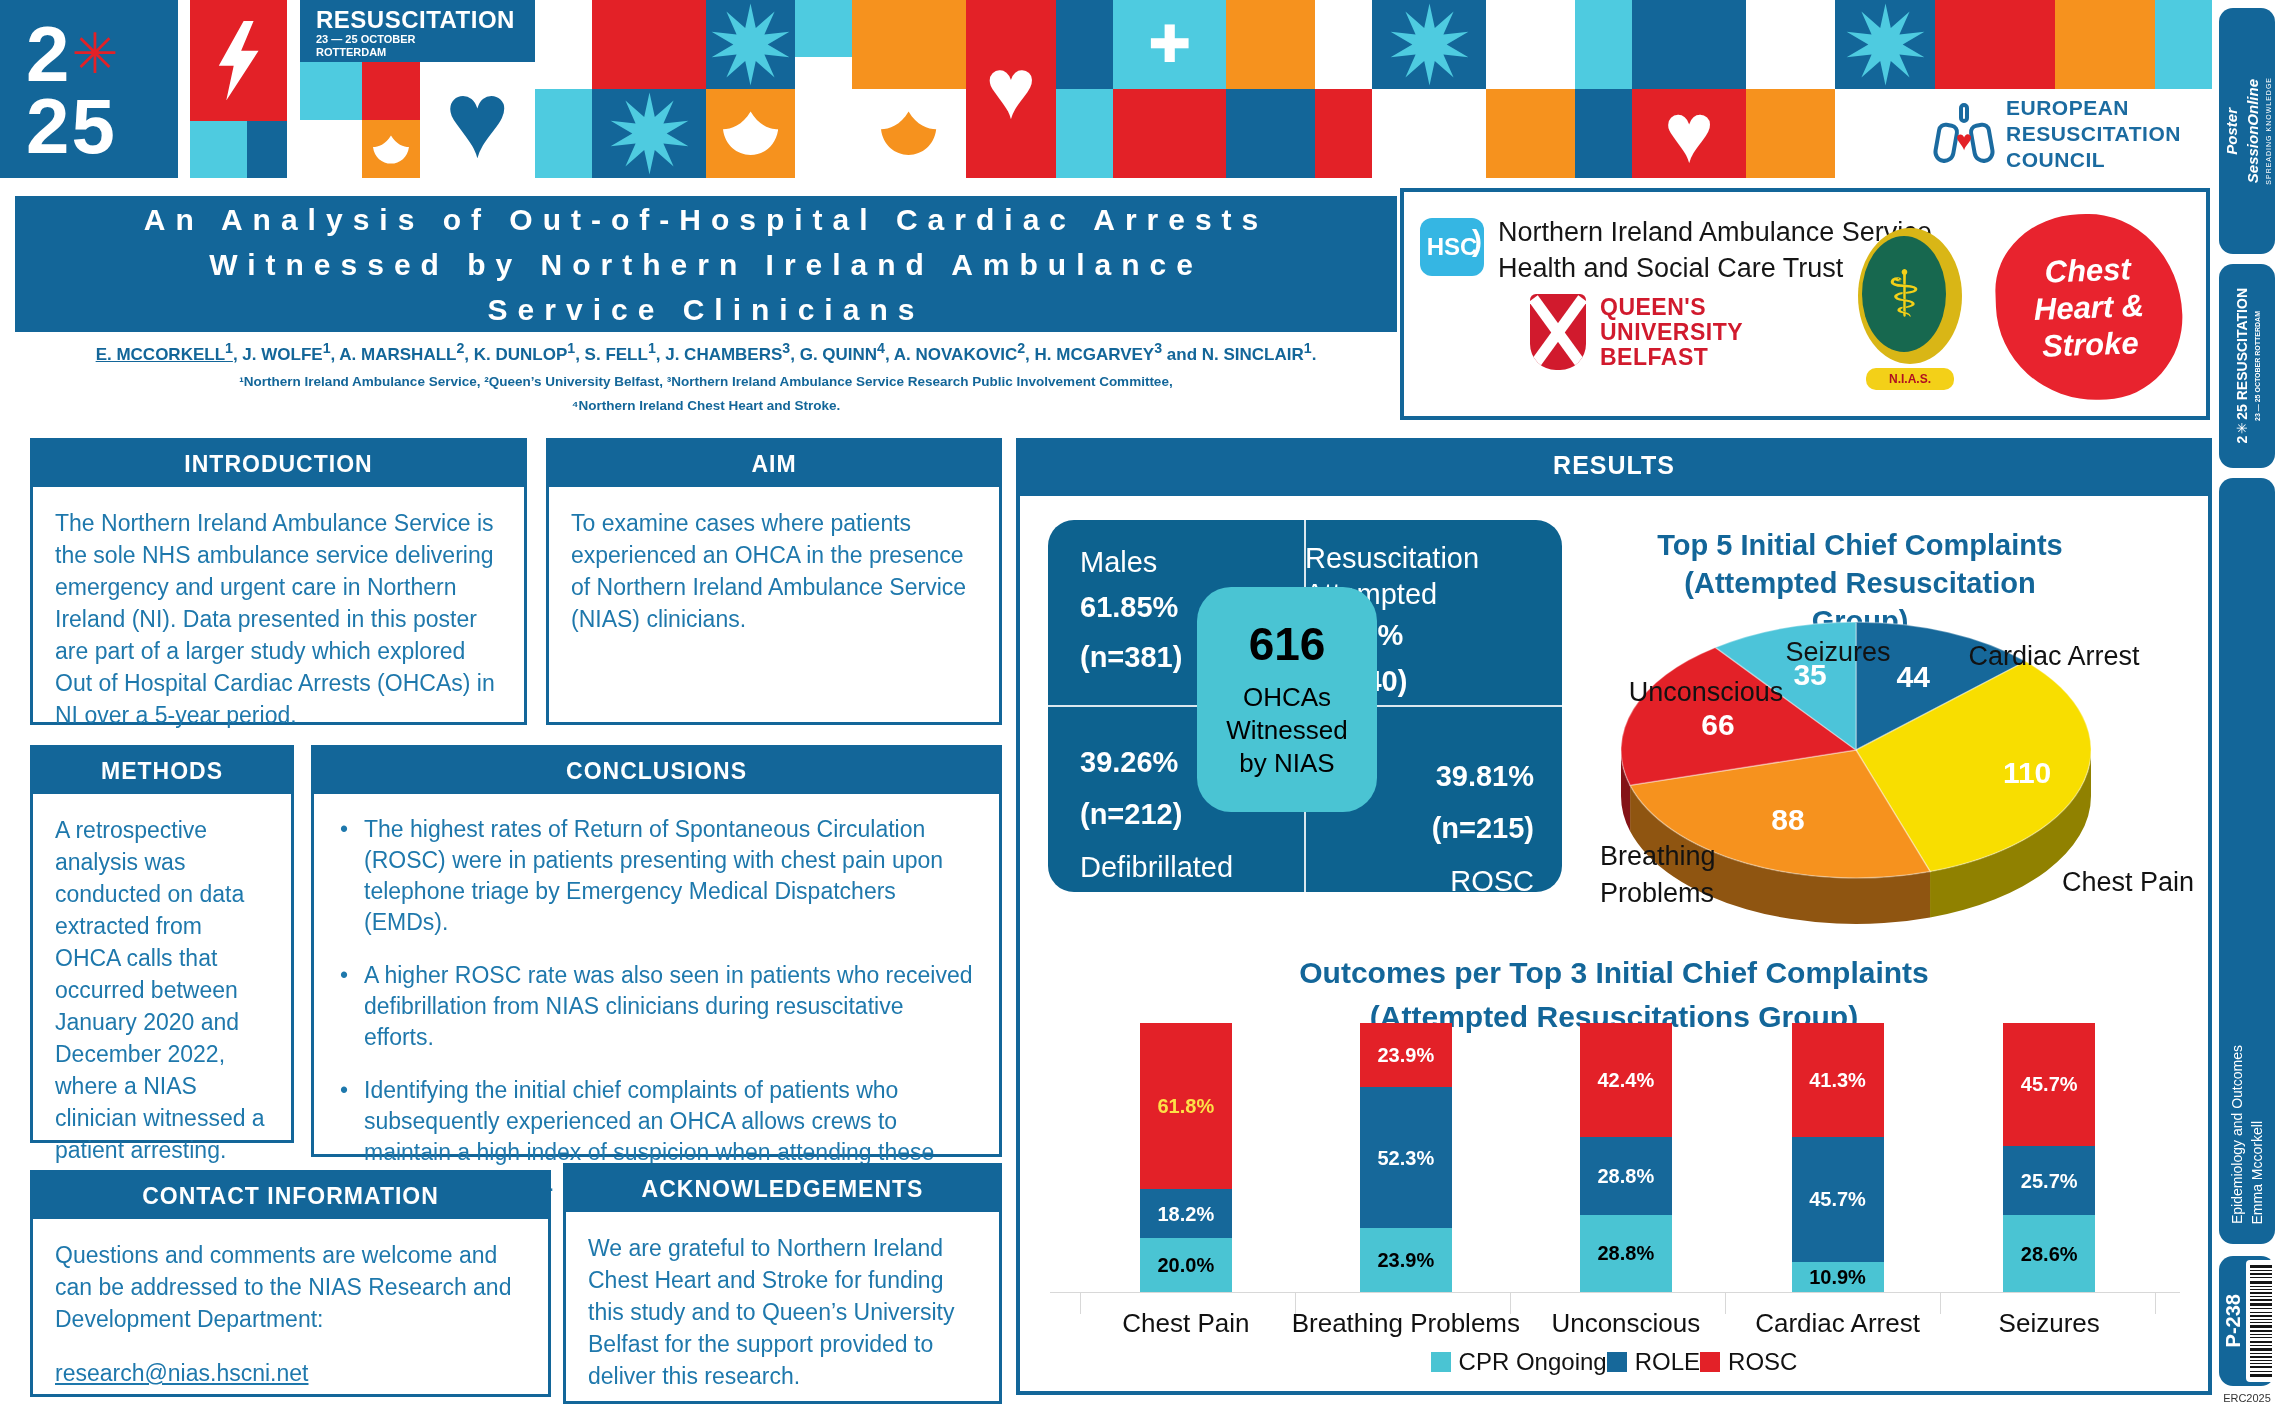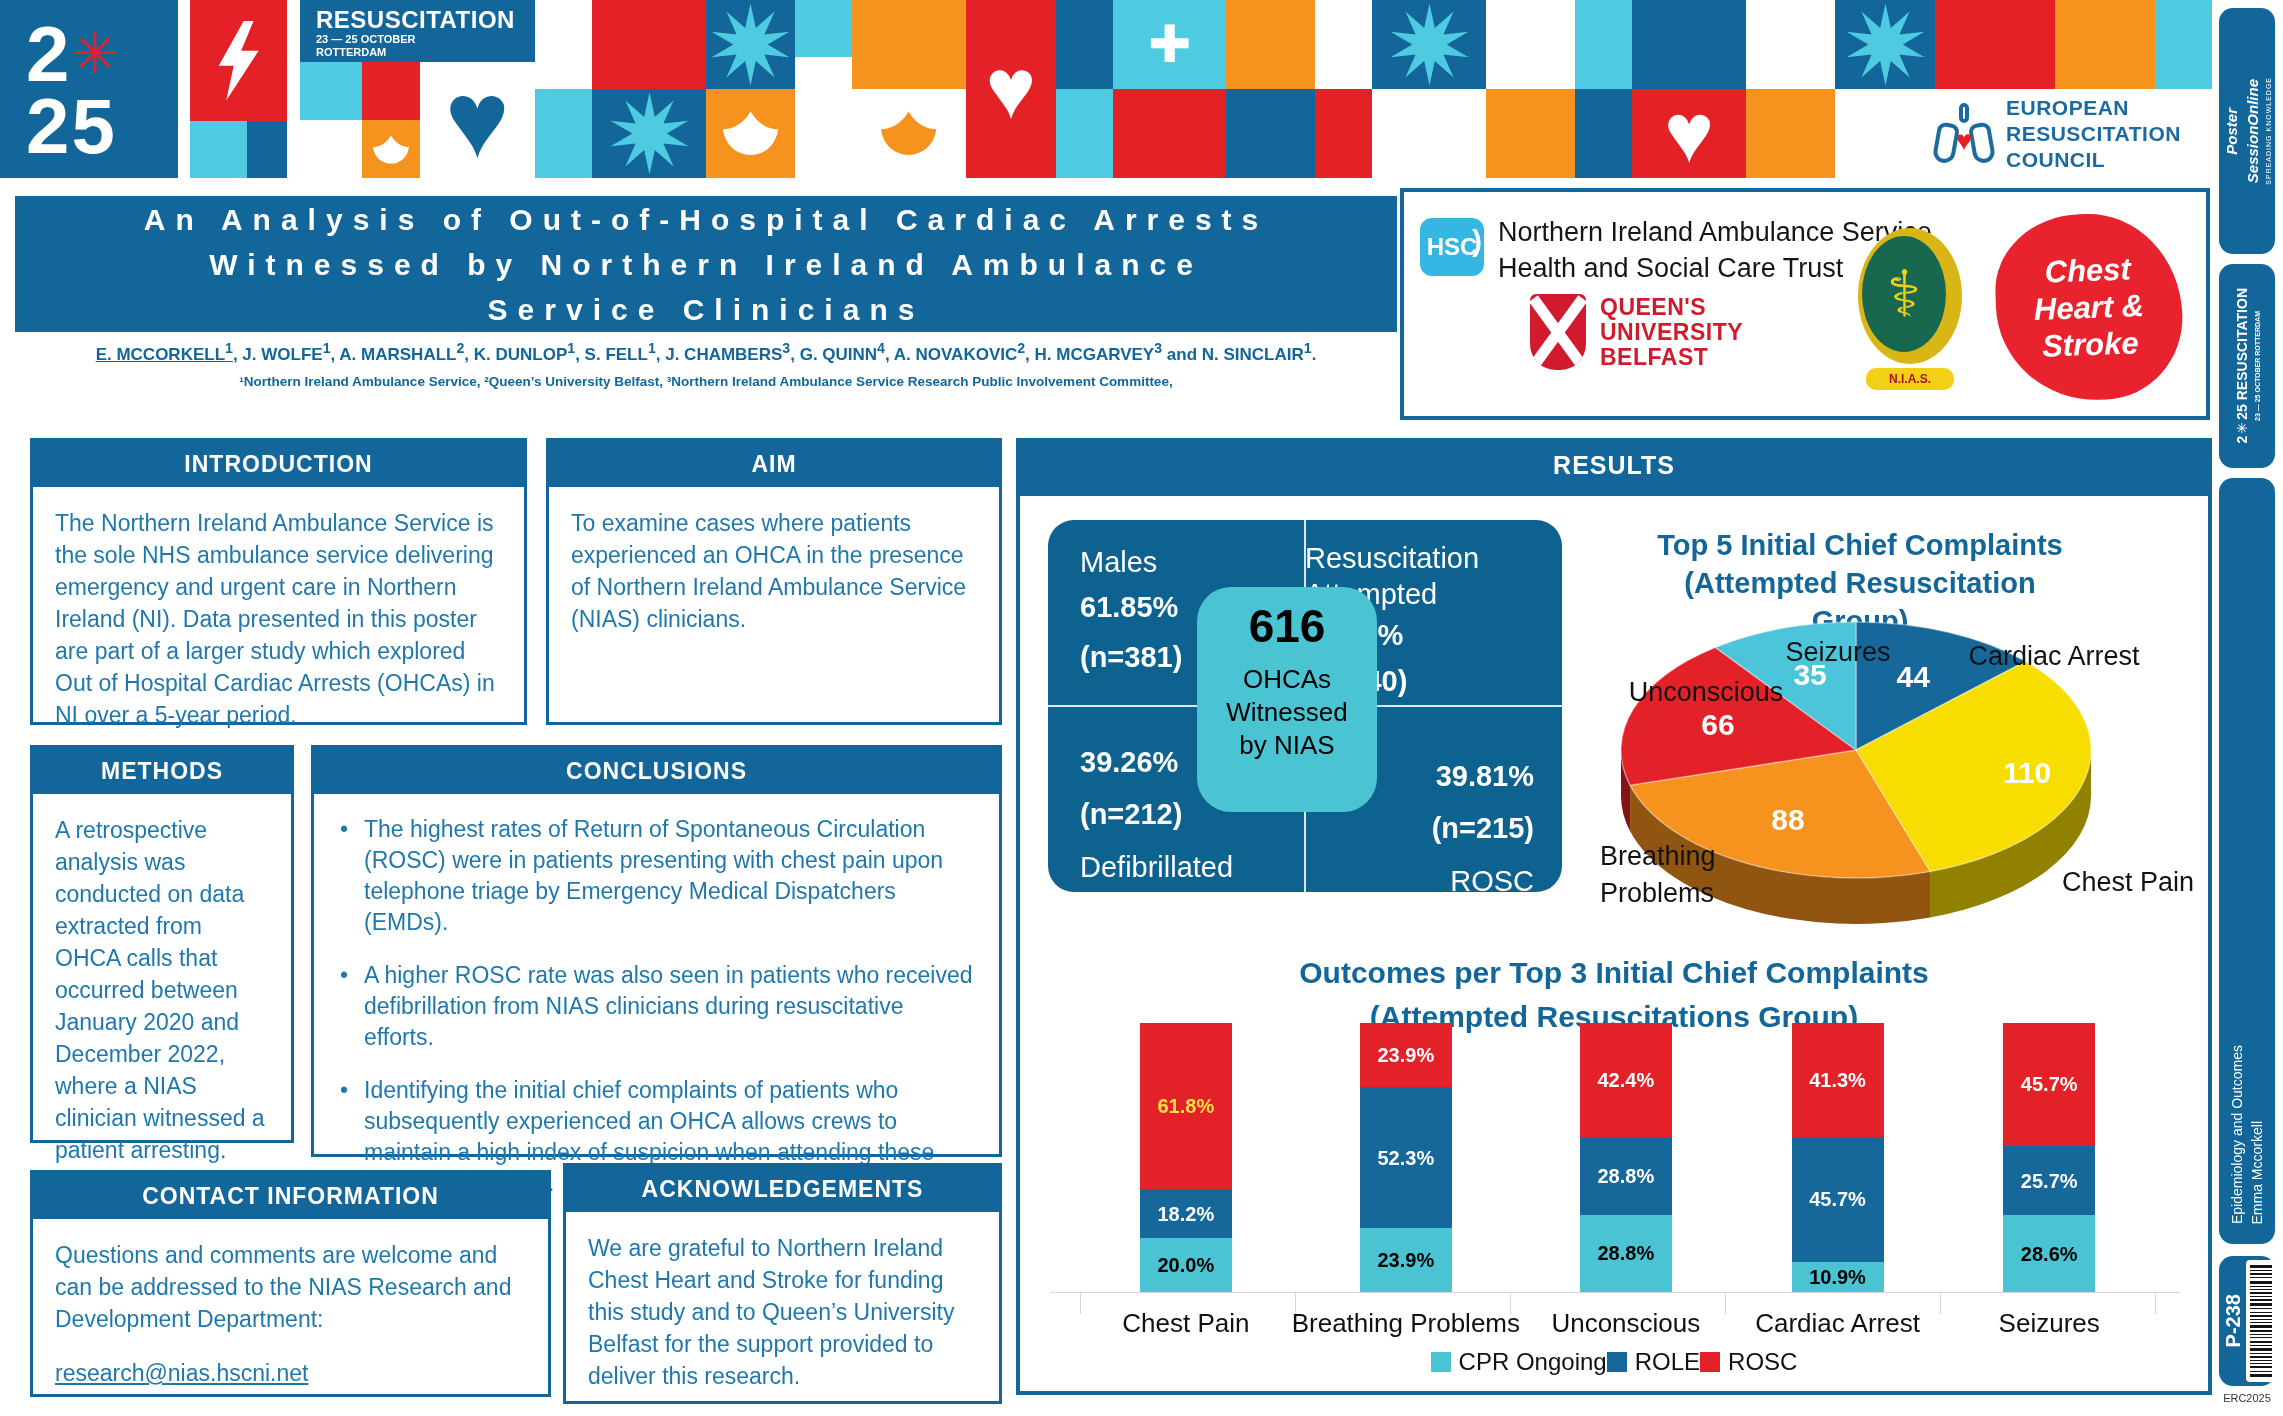--- a/index.html
+++ b/index.html
@@ -95,21 +95,21 @@
   .q-label{font-size:29px;font-weight:400;line-height:40px}
   .q-num{font-size:29px;font-weight:700;line-height:50px}
   #q-tl{left:0;top:0;padding:22px 0 0 32px;text-align:left}
   #q-tr{right:0;top:0;padding:20px 28px 0 0;text-align:left}
   #q-tr .q-label{line-height:36px} #q-tr .q-num{line-height:46px}
   #q-bl{left:0;top:186px;padding:30px 0 0 32px;text-align:left}
   #q-bl .q-num{line-height:52px} #q-bl .q-label{margin-top:10px;line-height:34px}
   #q-br{right:0;top:186px;padding:44px 28px 16px 0;text-align:right}
   #q-br .q-num{line-height:52px} #q-br .q-label{margin-top:10px;line-height:34px}
   #stat-center{position:absolute;left:149px;top:67px;width:180px;height:225px;background:var(--cyan);
-    border-radius:34px;text-align:center;color:#000;padding-top:10px;z-index:2}
+    border-radius:34px;text-align:center;color:#000;padding-top:28px;z-index:2}
   .c-val{font-size:46px;font-weight:700;line-height:58px}
   .c-lab{font-size:26px;line-height:33px;width:150px;margin:8px auto 0}
 
   
   #pie-title{position:absolute;left:540px;top:30px;width:600px;text-align:center;font-weight:700;
     font-size:29px;color:var(--blue);line-height:38px}
   #pie-svg{position:absolute;left:536px;top:64px;width:650px;height:400px}
   .plab{position:absolute;font-size:27px;color:#121212;text-align:center;pointer-events:none;line-height:37px}
   #pl-sz{left:688px;top:138px;width:260px}
   #pl-ca{left:919px;top:142px;width:230px}
@@ -267,20 +267,21 @@
     </div>
   </div>
 
   <div id="title-bar">
     <div>An Analysis of Out-of-Hospital Cardiac Arrests</div>
     <div>Witnessed by Northern Ireland Ambulance</div>
     <div>Service Clinicians</div>
   </div>
   <div id="authors"><span class="u">E. MCCORKELL<sup>1</sup></span>, <span>J. WOLFE<sup>1</sup></span>, <span>A. MARSHALL<sup>2</sup></span>, <span>K. DUNLOP<sup>1</sup></span>, <span>S. FELL<sup>1</sup></span>, <span>J. CHAMBERS<sup>3</sup></span>, <span>G. QUINN<sup>4</sup></span>, <span>A. NOVAKOVIC<sup>2</sup></span>, <span>H. MCGARVEY<sup>3</sup></span> and <span>N. SINCLAIR<sup>1</sup></span>.</div>
   <div class="affil" id="affil-1">¹Northern Ireland Ambulance Service, ²Queen’s University Belfast, ³Northern Ireland Ambulance Service Research Public Involvement Committee,</div>
+  <div class="affil" id="affil-2">⁴Northern Ireland Chest Heart and Stroke.</div>
 
   <div id="logos-box">
     <div id="hsc-badge">
       <span>HSC</span>
         <span class="sw1">)</span>
     </div>
     <div id="hsc-text">
       <div>Northern Ireland Ambulance Service</div>
       <div>Health and Social Care Trust</div>
     </div>

